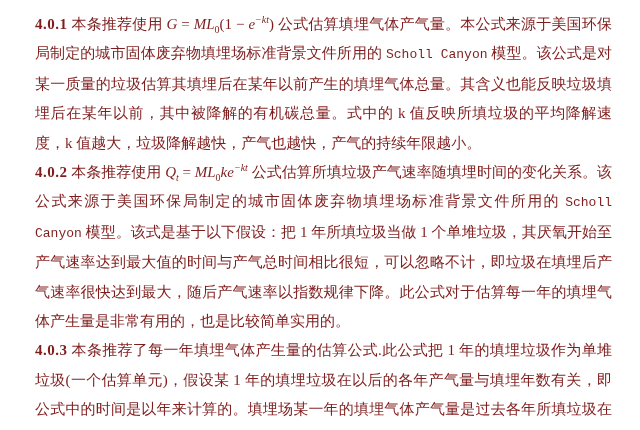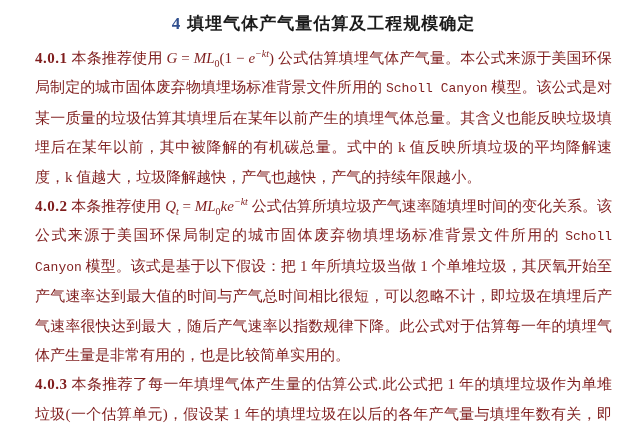--- a/index.html
+++ b/index.html
@@ -57,21 +57,18 @@
     line-height: 0;
   }
   .f-sub { font-style: normal; }
   .f-sub-var { font-style: italic; }
   .f-sup-var { font-style: italic; }
 </style>
 </head>
 <body>
 
 <div class="doc">
-  <h1 class="title">
-    <span class="title-num">4</span><span>填埋气体产气量估算及工程规模确定</span>
-  </h1>
   <div>
       <p class="para"><span class="bold">4.0.1</span><span class="text"> 本条推荐使用 </span><span class="formula"><span class="f-var">G</span><span class="f-normal"> = </span><span class="f-var">ML</span><sub class="f-sub">0</sub><span class="f-normal">(1 − </span><span class="f-var">e</span><sup class="f-sup-var">−kt</sup><span class="f-normal">)</span></span><span class="text"> 公式估算填埋气体产气量。本公式来源于美国环保局制定的城市固体废弃物填埋场标准背景文件所用的 </span><span class="latin">Scholl Canyon</span><span class="text"> 模型。该公式是对某一质量的垃圾估算其填埋后在某年以前产生的填埋气体总量。其含义也能反映垃圾填埋后在某年以前，其中被降解的有机碳总量。式中的 k 值反映所填垃圾的平均降解速度，k 值越大，垃圾降解越快，产气也越快，产气的持续年限越小。</span></p>
       <p class="para"><span class="bold">4.0.2</span><span class="text"> 本条推荐使用 </span><span class="formula"><span class="f-var">Q</span><sub class="f-sub-var">t</sub><span class="f-normal"> = </span><span class="f-var">ML</span><sub class="f-sub">0</sub><span class="f-var">ke</span><sup class="f-sup-var">−kt</sup></span><span class="text"> 公式估算所填垃圾产气速率随填埋时间的变化关系。该公式来源于美国环保局制定的城市固体废弃物填埋场标准背景文件所用的 </span><span class="latin">Scholl Canyon</span><span class="text"> 模型。该式是基于以下假设：把 1 年所填垃圾当做 1 个单堆垃圾，其厌氧开始至产气速率达到最大值的时间与产气总时间相比很短，可以忽略不计，即垃圾在填埋后产气速率很快达到最大，随后产气速率以指数规律下降。此公式对于估算每一年的填埋气体产生量是非常有用的，也是比较简单实用的。</span></p>
       <p class="para"><span class="bold">4.0.3</span><span class="text"> 本条推荐了每一年填埋气体产生量的估算公式.此公式把 1 年的填埋垃圾作为单堆垃圾(一个估算单元)，假设某 1 年的填埋垃圾在以后的各年产气量与填埋年数有关，即公式中的时间是以年来计算的。填埋场某一年的填埋气体产气量是过去各年所填垃圾在该年填埋气体产生量的总和。</span></p>
     </div>
 </div>
 
 </body></html>

